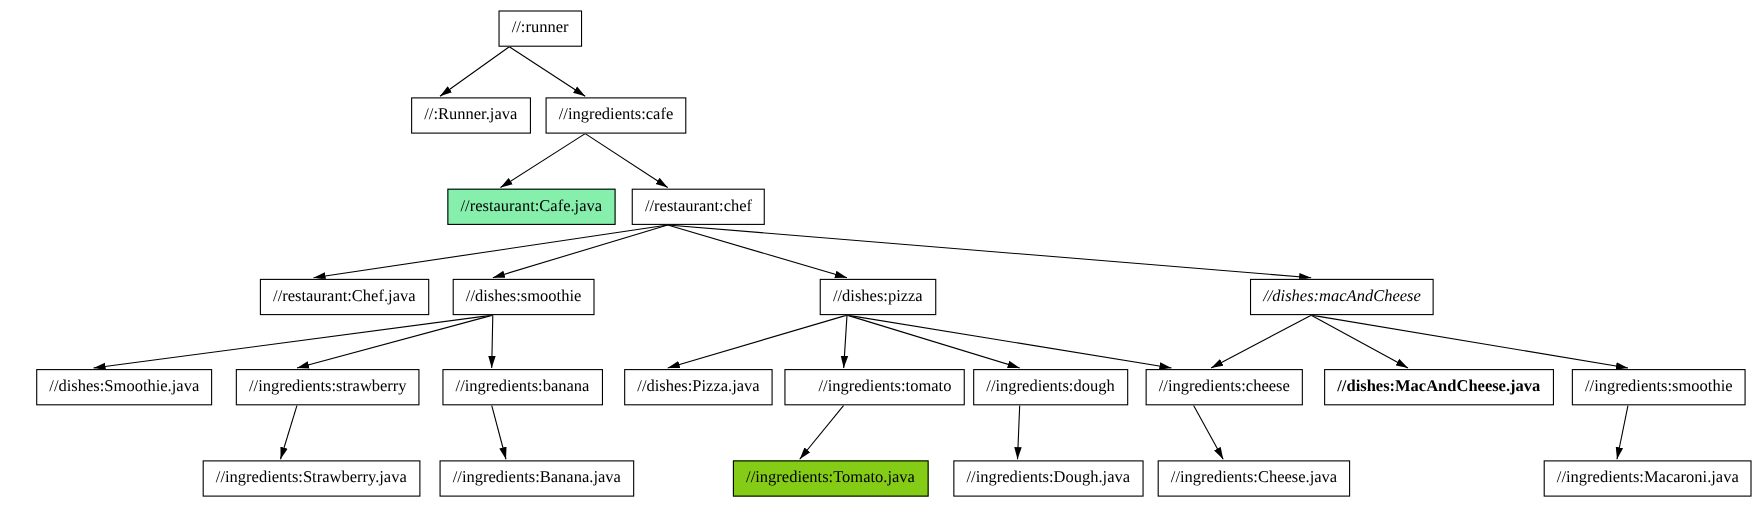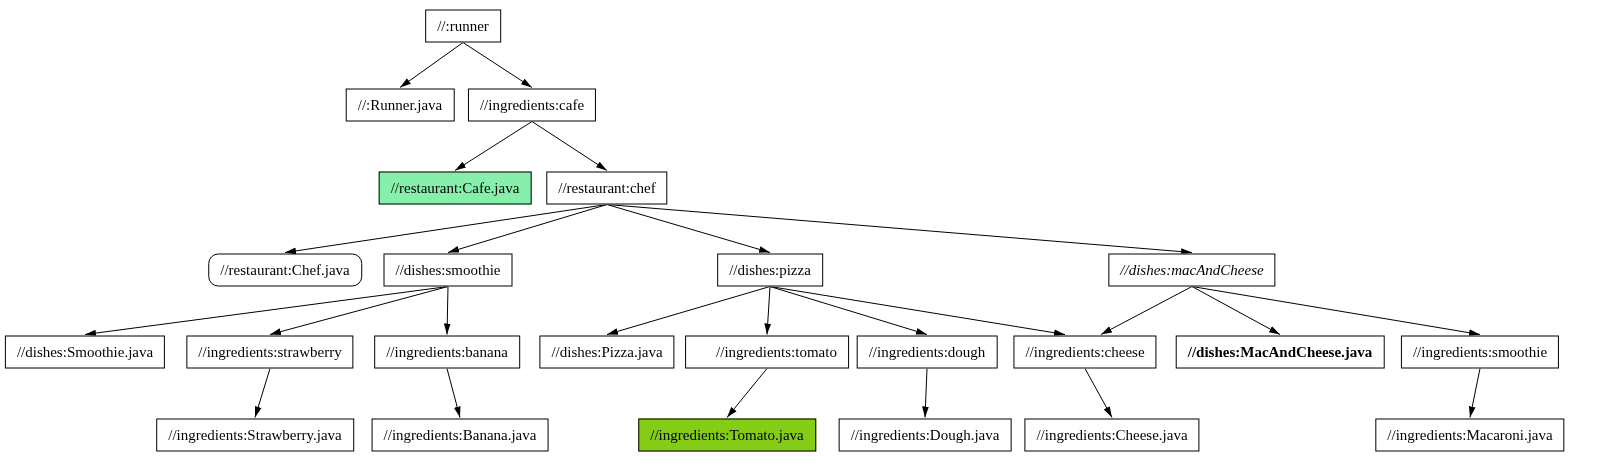--- a/index.html
+++ b/index.html
@@ -29,20 +29,21 @@
     height: 33px;
     line-height: 31px;
     padding: 0 11px;
     border: 1px solid #000000;
     background: #ffffff;
     color: #000000;
     font-size: 15px;
     white-space: nowrap;
     text-align: center;
     z-index: 2;
+    margin-left: 28px;
   }
 </style>
 </head>
 <body>
 
 <div class="canvas">
   <svg class="edge-layer" width="1600" height="468" viewBox="0 0 1600 468" xmlns="http://www.w3.org/2000/svg">
     <defs>
       <marker id="arrowhead" viewBox="0 0 11 8" refX="11" refY="4" markerWidth="11" markerHeight="8" orient="auto">
         <path d="M0,0.6 L11,4 L0,7.4 Z" fill="#000000"></path>
@@ -74,21 +75,21 @@
         <line x1="1192" y1="286.5" x2="1480" y2="334.5" stroke="#000000" stroke-width="1" marker-end="url(#arrowhead)"></line>
         <line x1="1480" y1="368.5" x2="1470" y2="417.5" stroke="#000000" stroke-width="1" marker-end="url(#arrowhead)"></line>
       </g>
   </svg>
   <div>
       <div class="node" style="left: 463px; top: 26px; background: rgb(255, 255, 255); border-color: rgb(0, 0, 0);">//:runner</div>
       <div class="node" style="left: 400px; top: 105px; background: rgb(255, 255, 255); border-color: rgb(0, 0, 0); text-align: center;">//:Runner.java</div>
       <div class="node" style="left: 532px; top: 105px; background: rgb(255, 255, 255); border-color: rgb(0, 0, 0);">//ingredients:cafe</div>
       <div class="node" style="left: 455px; top: 188px; background: #86efac; border-color: rgb(0, 0, 0);">//restaurant:Cafe.java</div>
       <div class="node" style="left: 607px; top: 188px; background: rgb(255, 255, 255); border-color: rgb(0, 0, 0);">//restaurant:chef</div>
-      <div class="node" style="left: 285px; top: 270px; background: rgb(255, 255, 255); border-color: rgb(0, 0, 0); border-radius: 10px;">//restaurant:Chef.java</div>
+      <div class="node" style="left: 285px; top: 270px; background: rgb(255, 255, 255); border-color: rgb(0, 0, 0);">//restaurant:Chef.java</div>
       <div class="node" style="left: 448px; top: 270px; background: rgb(255, 255, 255); border-color: rgb(0, 0, 0);">//dishes:smoothie</div>
       <div class="node" style="left: 770px; top: 270px; background: rgb(255, 255, 255); border-color: rgb(0, 0, 0);">//dishes:pizza</div>
       <div class="node" style="left: 1192px; top: 270px; background: rgb(255, 255, 255); border-color: rgb(0, 0, 0); font-style: italic;">//dishes:macAndCheese</div>
       <div class="node" style="left: 85px; top: 352px; background: rgb(255, 255, 255); border-color: rgb(0, 0, 0);">//dishes:Smoothie.java</div>
       <div class="node" style="left: 270px; top: 352px; background: rgb(255, 255, 255); border-color: rgb(0, 0, 0);">//ingredients:strawberry</div>
       <div class="node" style="left: 447px; top: 352px; background: rgb(255, 255, 255); border-color: rgb(0, 0, 0);">//ingredients:banana</div>
       <div class="node" style="left: 607px; top: 352px; background: rgb(255, 255, 255); border-color: rgb(0, 0, 0);">//dishes:Pizza.java</div>
       <div class="node" style="left: 767px; top: 352px; background: rgb(255, 255, 255); border-color: rgb(0, 0, 0); padding-left: 30px;">//ingredients:tomato</div>
       <div class="node" style="left: 927px; top: 352px; background: rgb(255, 255, 255); border-color: rgb(0, 0, 0);">//ingredients:dough</div>
       <div class="node" style="left: 1085px; top: 352px; background: rgb(255, 255, 255); border-color: rgb(0, 0, 0);">//ingredients:cheese</div>

